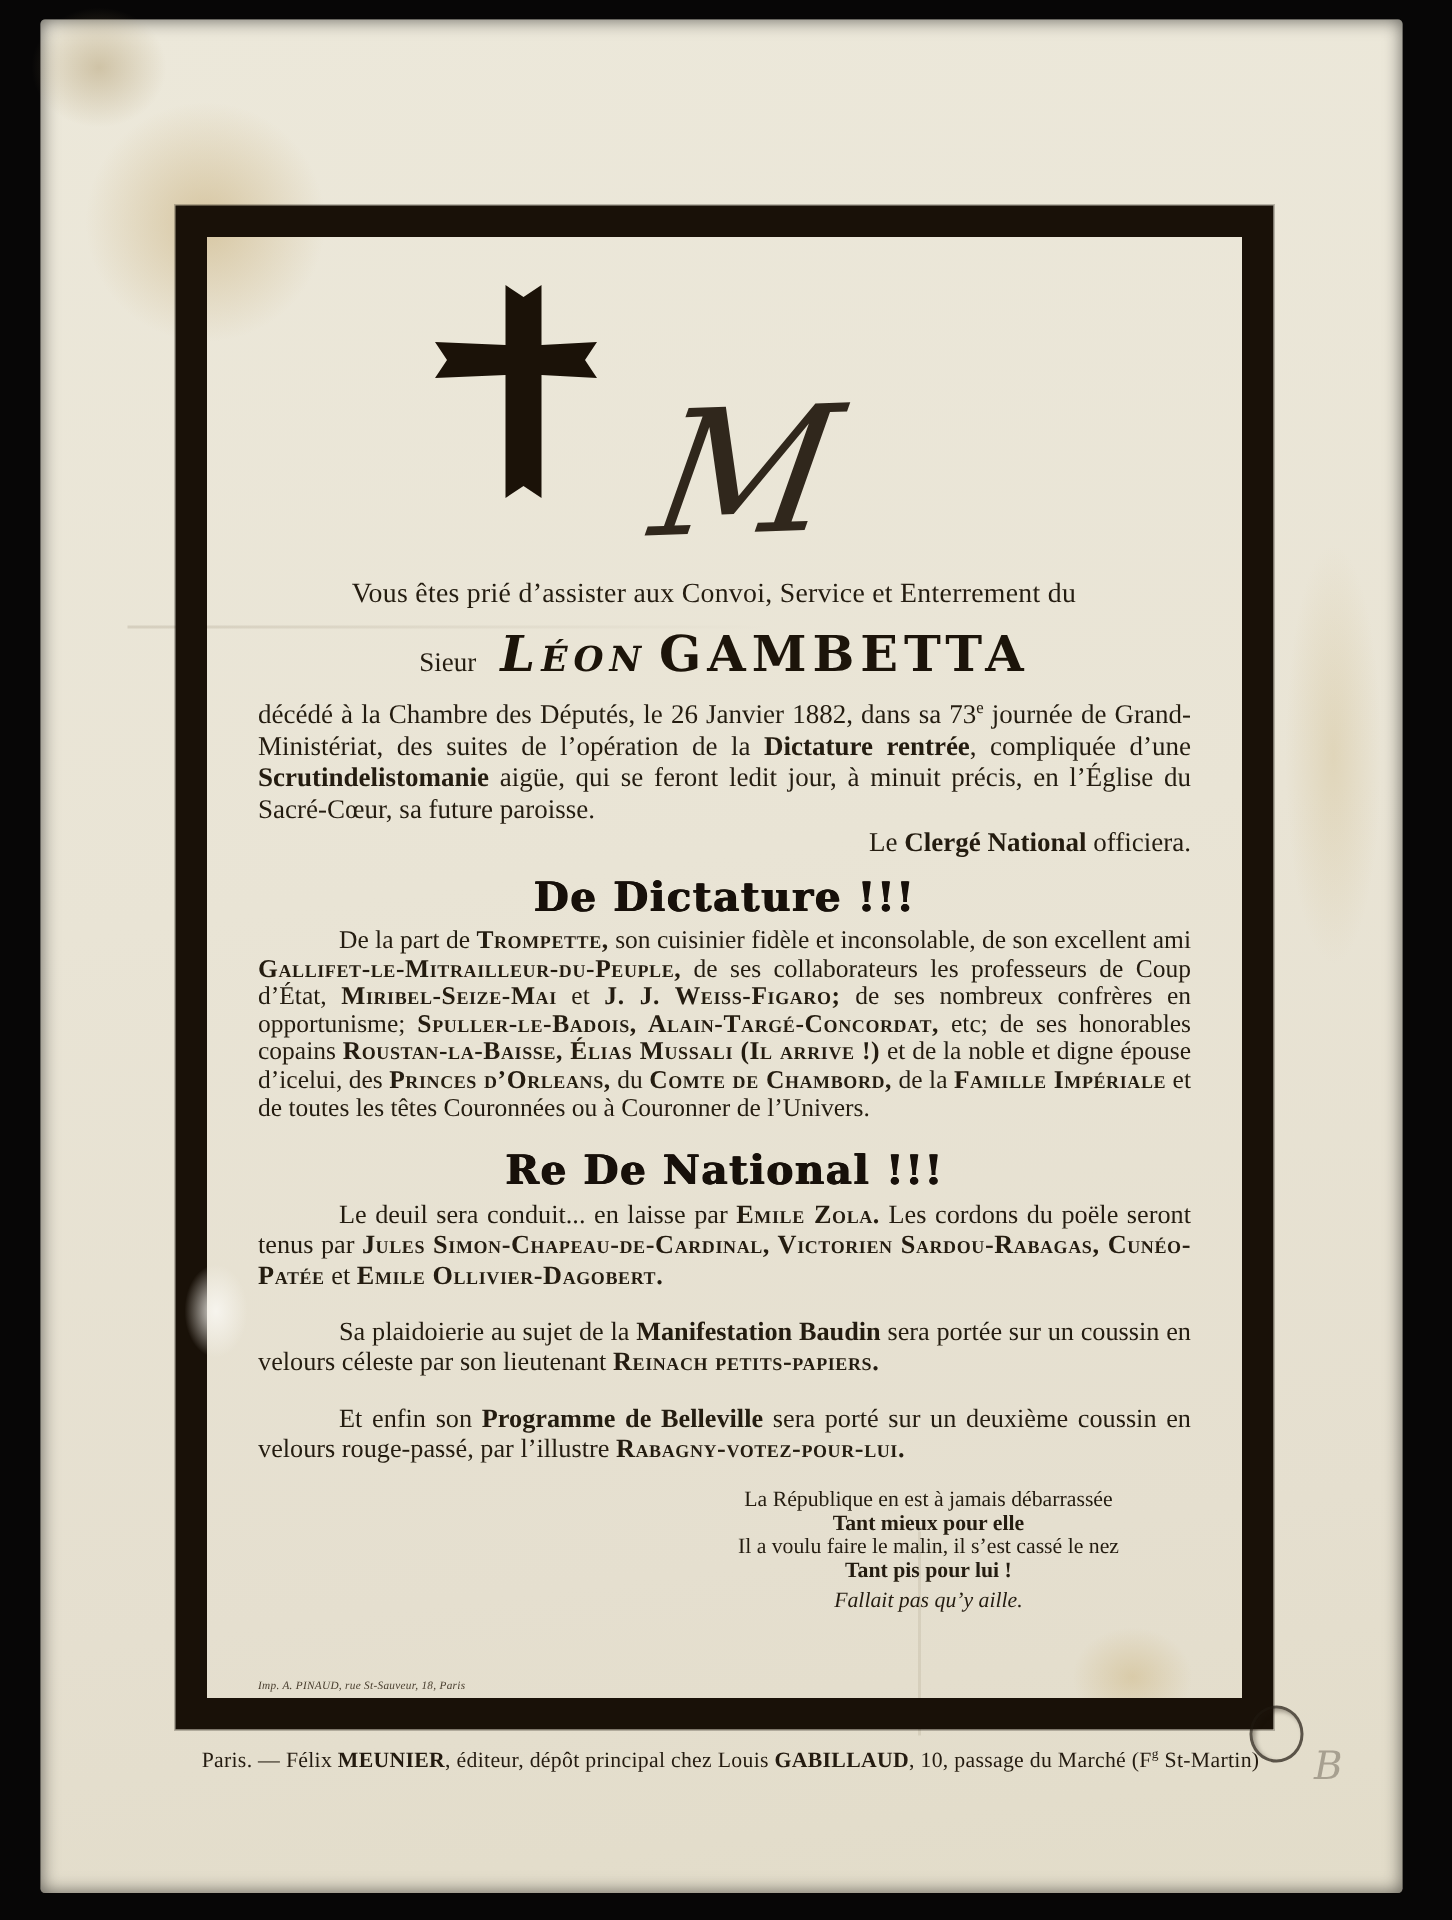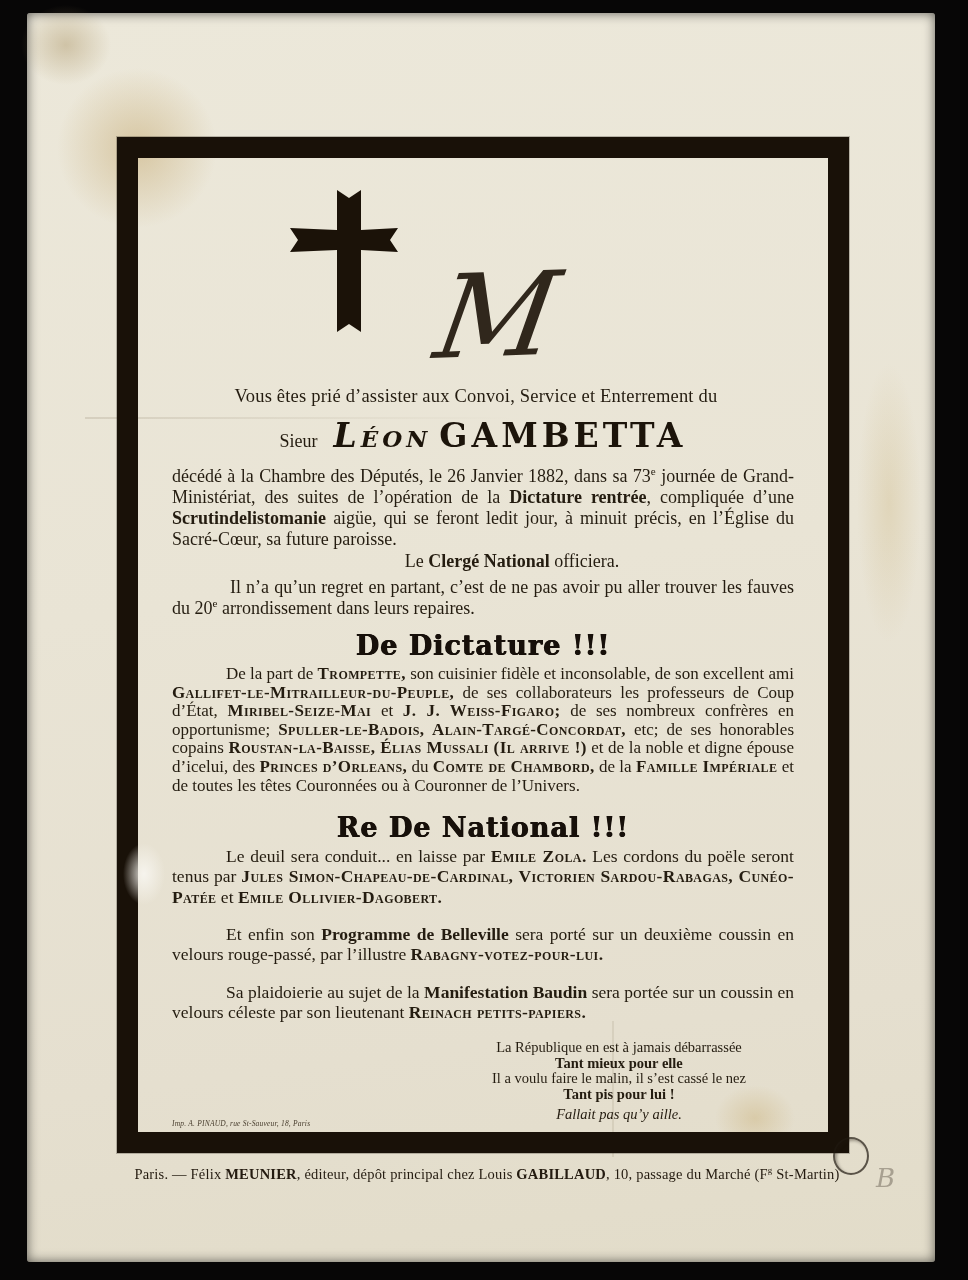--- a/index.html
+++ b/index.html
@@ -51,21 +51,21 @@
   .name-prefix{font-size:18px;margin-right:16px;}
   .name-first{
     font-family:"DejaVu Serif",serif;font-weight:700;font-size:33px;
     font-variant-caps:small-caps;letter-spacing:4px;color:#1c140a;font-style:italic;
   }
   .name-last{
     font-family:"DejaVu Serif",serif;font-weight:700;font-size:33px;
     letter-spacing:4px;color:#1c140a;margin-left:8px;
   }
   .para{font-size:18px;line-height:21px;text-align:justify;margin:11px 0 0;}
-  .clergy{font-size:18px;line-height:22px;text-align:center;text-indent:58px;margin:0;}
+  .clergy{font-size:18px;line-height:22px;text-align:right;text-indent:58px;margin:0;}
   .reunion{text-align:center;font-weight:700;font-size:14.8px;margin-top:7px;letter-spacing:.2px;}
   .regret{text-indent:58px;margin-top:5px;}
   .heading{
     font-family:"DejaVu Serif",serif;font-weight:700;text-align:center;
     font-size:27px;letter-spacing:1px;margin-top:11px;color:#17100a;
     text-shadow:.5px 0 currentColor,-.3px 0 currentColor;
   }
   .names{font-size:17px;line-height:18.6px;text-align:justify;text-indent:54px;margin-top:4px;}
   .trail{font-size:17.5px;line-height:20.2px;text-align:justify;text-indent:54px;margin-top:3px;}
   .seg-p{}
@@ -118,29 +118,28 @@
       </div>
 
       <div class="intro">Vous êtes prié d’assister aux Convoi, Service et Enterrement du</div>
 
       <div class="name-line">
         <span class="name-prefix">Sieur</span><span class="name-first">Léon</span><span class="name-last">GAMBETTA</span>
       </div>
 
       <p class="para"><span class="seg-p">décédé à la Chambre des Députés, le 26 Janvier 1882, dans sa 73</span><span class="seg-sup">e</span><span class="seg-p"> journée de Grand-Ministériat, des suites de l’opération de la </span><span class="seg-b">Dictature rentrée</span><span class="seg-p">, compliquée d’une </span><span class="seg-b">Scrutindelistomanie</span><span class="seg-p"> aigüe, qui se feront ledit jour, à minuit précis, en l’Église du Sacré-Cœur, sa future paroisse.</span></p>
       <p class="clergy"><span class="seg-p">Le </span><span class="seg-b">Clergé National</span><span class="seg-p"> officiera.</span></p>
-      <p class="para regret"><span class="seg-p">Il n’a qu’un regret en partant, c’est de ne pas avoir pu aller trouver les fauves du 20</span><span class="seg-sup">e</span><span class="seg-p"> arrondissement dans leurs repaires.</span></p>
 
       <div class="heading">De Dictature !!!</div>
       <p class="names"><span class="seg-p">De la part de </span><span class="seg-sc">Trompette,</span><span class="seg-p"> son cuisinier fidèle et inconsolable, de son excellent ami </span><span class="seg-sc">Gallifet-le-Mitrailleur-du-Peuple,</span><span class="seg-p"> de ses collaborateurs les professeurs de Coup d’État, </span><span class="seg-sc">Miribel-Seize-Mai</span><span class="seg-p"> et </span><span class="seg-sc">J. J. Weiss-Figaro;</span><span class="seg-p"> de ses nombreux confrères en opportunisme; </span><span class="seg-sc">Spuller-le-Badois, Alain-Targé-Concordat,</span><span class="seg-p"> etc; de ses honorables copains </span><span class="seg-sc">Roustan-la-Baisse, Élias Mussali (Il arrive !)</span><span class="seg-p"> et de la noble et digne épouse d’icelui, des </span><span class="seg-sc">Princes d’Orleans,</span><span class="seg-p"> du </span><span class="seg-sc">Comte de Chambord,</span><span class="seg-p"> de la </span><span class="seg-sc">Famille Impériale</span><span class="seg-p"> et de toutes les têtes Couronnées ou à Couronner de l’Univers.</span></p>
 
       <div class="heading">Re De National !!!</div>
       <p class="trail"><span class="seg-p">Le deuil sera conduit... en laisse par </span><span class="seg-sc">Emile Zola.</span><span class="seg-p"> Les cordons du poële seront tenus par </span><span class="seg-sc">Jules Simon-Chapeau-de-Cardinal, Victorien Sardou-Rabagas, Cunéo-Patée</span><span class="seg-p"> et </span><span class="seg-sc">Emile Ollivier-Dagobert.</span></p>
+      <p class="trail"><span class="seg-p">Sa plaidoierie au sujet de la </span><span class="seg-b">Manifestation Baudin</span><span class="seg-p"> sera portée sur un coussin en velours céleste par son lieutenant </span><span class="seg-sc">Reinach petits-papiers.</span></p>
       <p class="trail"><span class="seg-p">Et enfin son </span><span class="seg-b">Programme de Belleville</span><span class="seg-p"> sera porté sur un deuxième coussin en velours rouge-passé, par l’illustre </span><span class="seg-sc">Rabagny-votez-pour-lui.</span></p>
-      <p class="trail"><span class="seg-p">Sa plaidoierie au sujet de la </span><span class="seg-b">Manifestation Baudin</span><span class="seg-p"> sera portée sur un coussin en velours céleste par son lieutenant </span><span class="seg-sc">Reinach petits-papiers.</span></p>
 
       <div class="epitaph">
         <div>La République en est à jamais débarrassée</div>
         <div class="bold">Tant mieux pour elle</div>
         <div>Il a voulu faire le malin, il s’est cassé le nez</div>
         <div class="bold">Tant pis pour lui !</div>
         <div class="ital">Fallait pas qu’y aille.</div>
       </div>
 
       <div class="imprint">Imp. A. PINAUD, rue St-Sauveur, 18, Paris</div>

